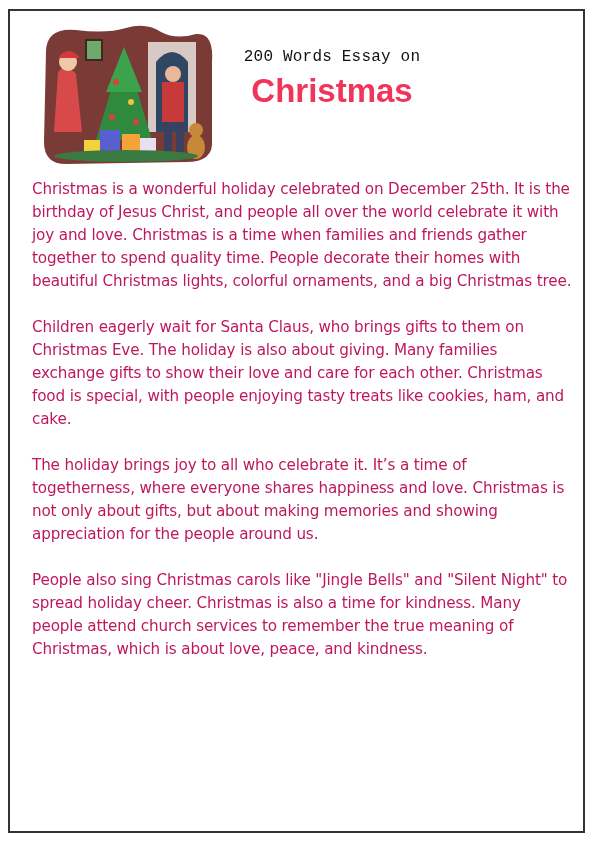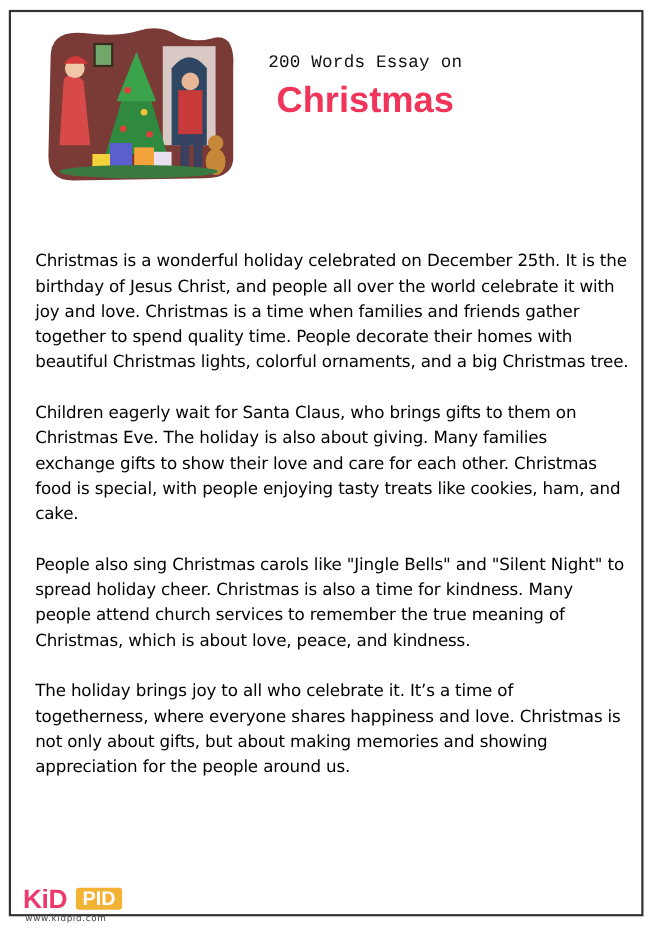--- a/index.html
+++ b/index.html
@@ -13,23 +13,22 @@
   .subtitle {
     position: absolute; left: 232px; top: 48px; width: 200px; text-align: center;
     font-family: Liberation Mono, monospace; font-size: 16px; color: #111; letter-spacing: 0.2px;
   }
   .title {
     position: absolute; left: 232px; top: 72px; width: 200px; text-align: center;
     font-family: "Liberation Sans", sans-serif; font-weight: bold; font-size: 33px; color: #f0345a;
   }
   .essay {
     position: absolute; left: 32px; top: 178px; width: 540px;
-    font-family: "DejaVu Sans", sans-serif; font-size: 15.2px; line-height: 23px; color: #000000;
+    font-family: "DejaVu Sans", sans-serif; font-size: 15.2px; line-height: 23px; color: #be185d;
     letter-spacing: -0.15px;
-    margin-top: 48px;
   }
   .essay p { margin: 0 0 23px 0; }
   .footer { position: absolute; left: 0; top: 800px; width: 100%; height: 40px; }
   .logo { position: absolute; left: 21px; top: 4px; width: 90px; height: 30px; }
   .logo-kid { position: absolute; left: 0; top: 0; font-family: "Liberation Sans", sans-serif; font-weight: bold; font-size: 24px; color: #ec3a6c; letter-spacing: -0.5px; }
   .logo-pid { position: absolute; left: 48px; top: 3px; width: 42px; height: 20px; background: #f2b233; border-radius: 3px; color: #fff; font-family: "Liberation Sans", sans-serif; font-weight: bold; font-size: 18px; text-align: center; line-height: 20px; }
   .logo-url { position: absolute; left: 2px; top: 26px; font-family: "DejaVu Sans", sans-serif; font-size: 8px; color: #444; letter-spacing: 0.6px; }
   .download-text { position: absolute; right: 21px; top: 24px; font-family: "DejaVu Serif", serif; font-size: 8.6px; color: #333; }
 </style>
 </head>
@@ -66,23 +65,18 @@
       <ellipse cx="90" cy="134" rx="72" ry="6" fill="#3a7a40"></ellipse>
     </svg>
   </div>
   <div class="subtitle">200 Words Essay on</div>
   <div class="title">Christmas</div>
 </div>
 
 <div class="essay">
   <p>Christmas is a wonderful holiday celebrated on December 25th. It is the birthday of Jesus Christ, and people all over the world celebrate it with joy and love. Christmas is a time when families and friends gather together to spend quality time. People decorate their homes with beautiful Christmas lights, colorful ornaments, and a big Christmas tree.</p>
   <p>Children eagerly wait for Santa Claus, who brings gifts to them on Christmas Eve. The holiday is also about giving. Many families exchange gifts to show their love and care for each other. Christmas food is special, with people enjoying tasty treats like cookies, ham, and cake.</p>
+  <p>The holiday brings joy to all who celebrate it. It’s a time of togetherness, where everyone shares happiness and love. Christmas is not only about gifts, but about making memories and showing appreciation for the people around us.</p>
   <p>People also sing Christmas carols like "Jingle Bells" and "Silent Night" to spread holiday cheer. Christmas is also a time for kindness. Many people attend church services to remember the true meaning of Christmas, which is about love, peace, and kindness.</p>
-  <p>The holiday brings joy to all who celebrate it. It’s a time of togetherness, where everyone shares happiness and love. Christmas is not only about gifts, but about making memories and showing appreciation for the people around us.</p>
 </div>
 
 <div class="footer">
-  <div class="logo">
-    <span class="logo-kid">KiD</span>
-    <span class="logo-pid">PID</span>
-    <span class="logo-url">www.kidpid.com</span>
-  </div>
 </div>
 
 </body></html>

